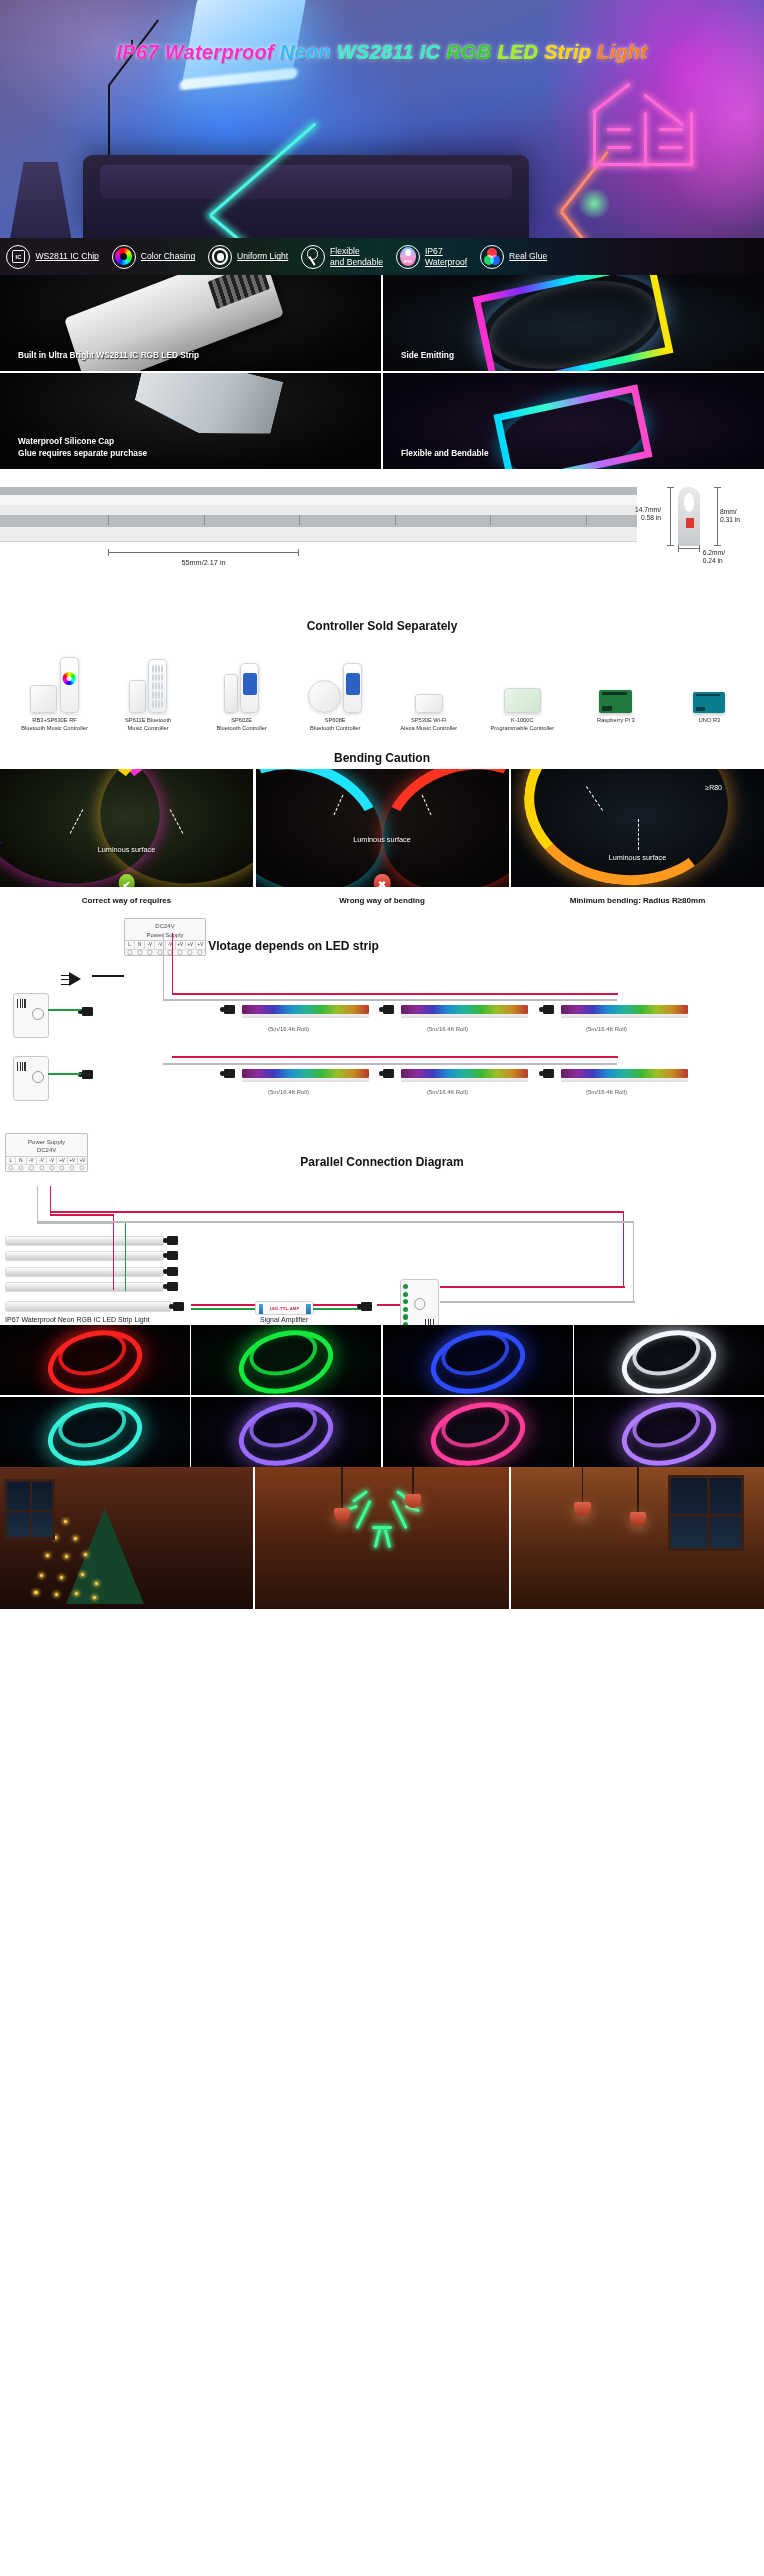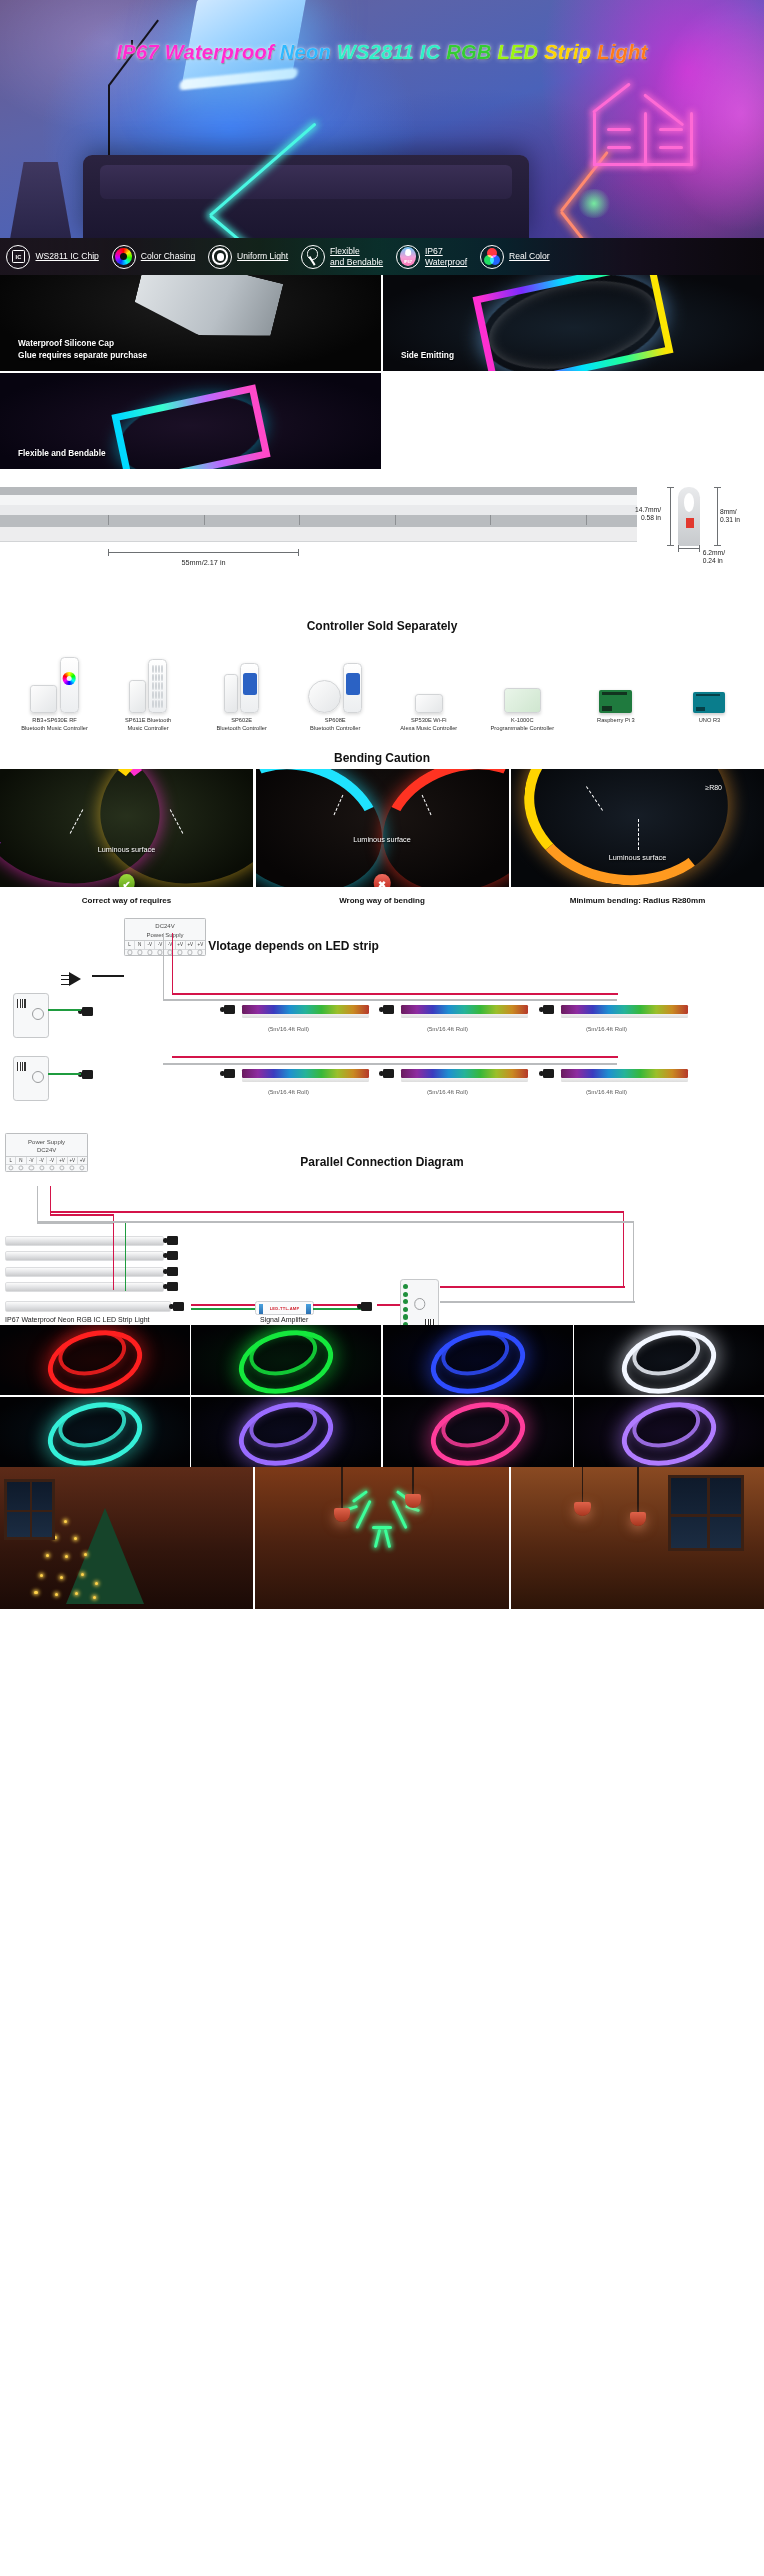--- a/index.html
+++ b/index.html
@@ -423,33 +423,37 @@
 Waterproof</span>
       </div>
       <div class="feat">
         <span class="feat-ico">
           <span class="ico-rgb">
             <i class="r"></i>
             <i class="g"></i>
             <i class="b"></i>
           </span>
         </span>
-        <span class="feat-label">Real Color</span>
+        <span class="feat-label">Real Glue</span>
       </div>
     </div>
 
   <div class="photogrid">
+    <div class="cell dark">
+      <div class="strip-photo"></div>
+      <div class="cell-cap">Built in Ultra Bright WS2811 IC RGB LED Strip</div>
+    </div>
+    <div class="cell cell-neon neon-a">
+      <div class="coil c1"></div>
+      <div class="cell-cap">Side Emitting</div>
+    </div>
     <div class="cell dark">
       <div class="cap-photo"></div>
       <div class="cell-cap">Waterproof Silicone Cap
 Glue requires separate purchase</div>
-    </div>
-    <div class="cell cell-neon neon-a">
-      <div class="coil c1"></div>
-      <div class="cell-cap">Side Emitting</div>
     </div>
     <div class="cell cell-neon neon-b">
       <div class="coil c2"></div>
       <div class="cell-cap">Flexible and Bendable</div>
     </div>
   </div>
 
   <div class="spec">
     <div class="spec-strip">
       <i style="left:108px"></i>

